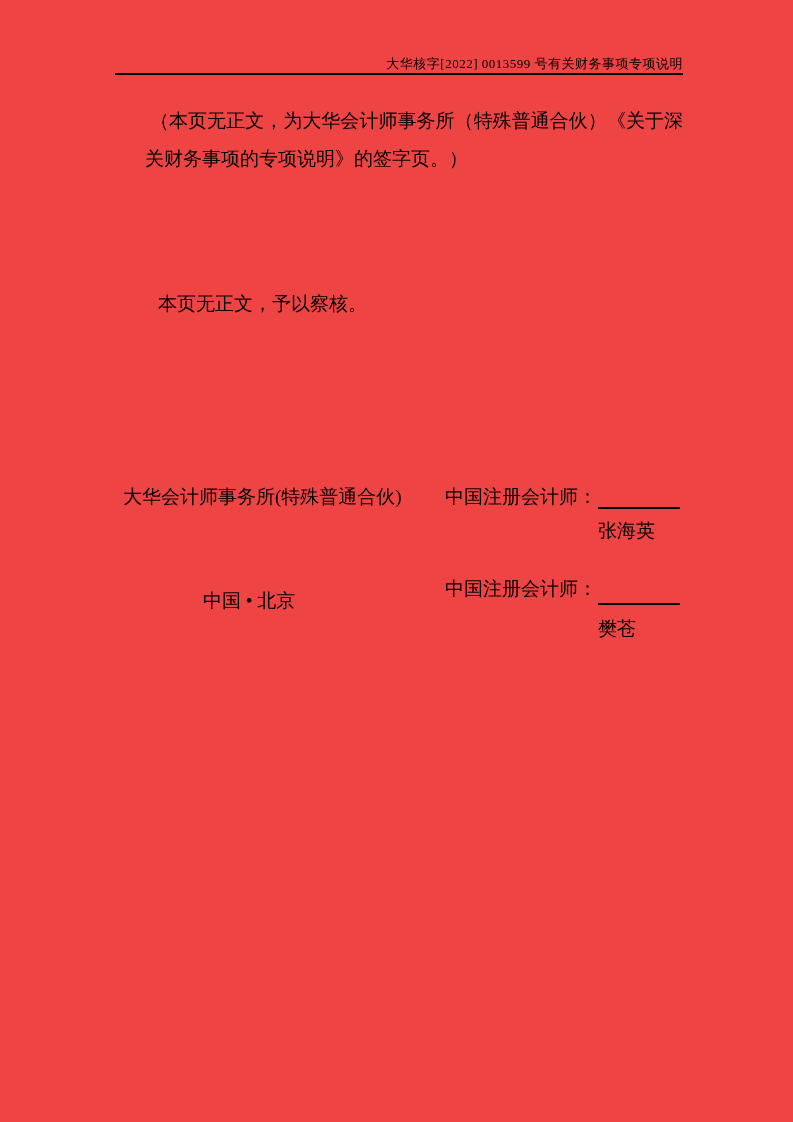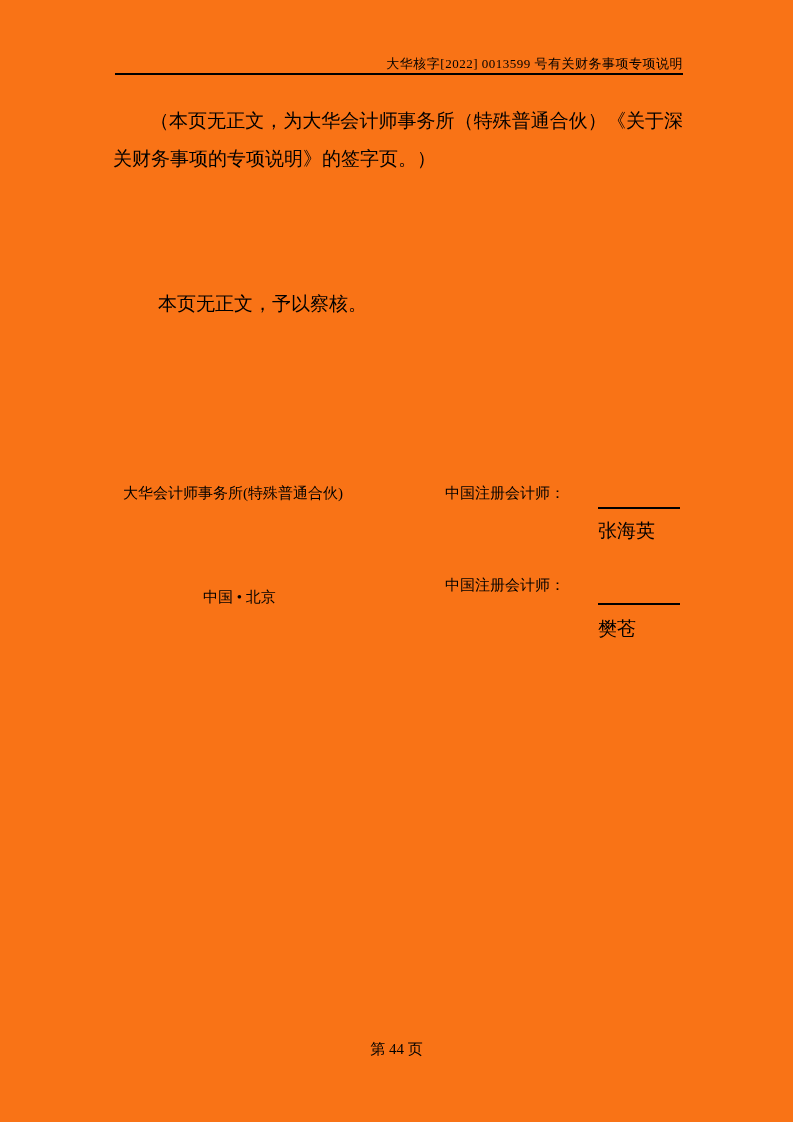--- a/index.html
+++ b/index.html
@@ -5,21 +5,21 @@
   html, body {
     margin: 0;
     padding: 0;
     background: #e8e8e8;
   }
   .page {
     position: relative;
     width: 793px;
     height: 1122px;
     margin: 0 auto;
-    background: #f97316;
+    background: #ef4444;
     color: #000000;
     font-family: "Liberation Serif", "DejaVu Serif", serif;
     overflow: hidden;
   }
   .header-text {
     position: absolute;
     top: 55px;
     right: 110px;
     font-size: 13px;
     letter-spacing: 0.5px;
@@ -48,31 +48,32 @@
     overflow: hidden;
     height: 38px;
   }
   .par-line.indent {
     padding-left: 37px;
     width: 533px;
   }
   .par-line.last {
     text-align: left;
     text-align-last: left;
+    margin-left: 32px;
   }
   .review-note {
     position: absolute;
     top: 291px;
     left: 158px;
     font-size: 19px;
     white-space: nowrap;
   }
   .sig-text {
     position: absolute;
-    font-size: 15px;
+    font-size: 19px;
     white-space: nowrap;
   }
   .firm-name   { top: 484px; left: 123px; }
   .cpa-label-1 { top: 484px; left: 445px; }
   .location    { top: 588px; left: 203px; }
   .cpa-label-2 { top: 576px; left: 445px; }
   .sig-underline {
     position: absolute;
     left: 598px;
     width: 82px;
@@ -126,15 +127,14 @@
   <div class="sig-text cpa-label-1">中国注册会计师：</div>
   <div class="sig-underline sig-underline-1"></div>
   <div class="signer signer-1">张海英</div>
 
   <div class="sig-text location">中国 • 北京</div>
   <div class="sig-text cpa-label-2">中国注册会计师：</div>
   <div class="sig-underline sig-underline-2"></div>
   <div class="signer signer-2">樊苍</div>
 
 
-  <div class="footer">第 44 页</div>
 
 </div>
 
 </body></html>

